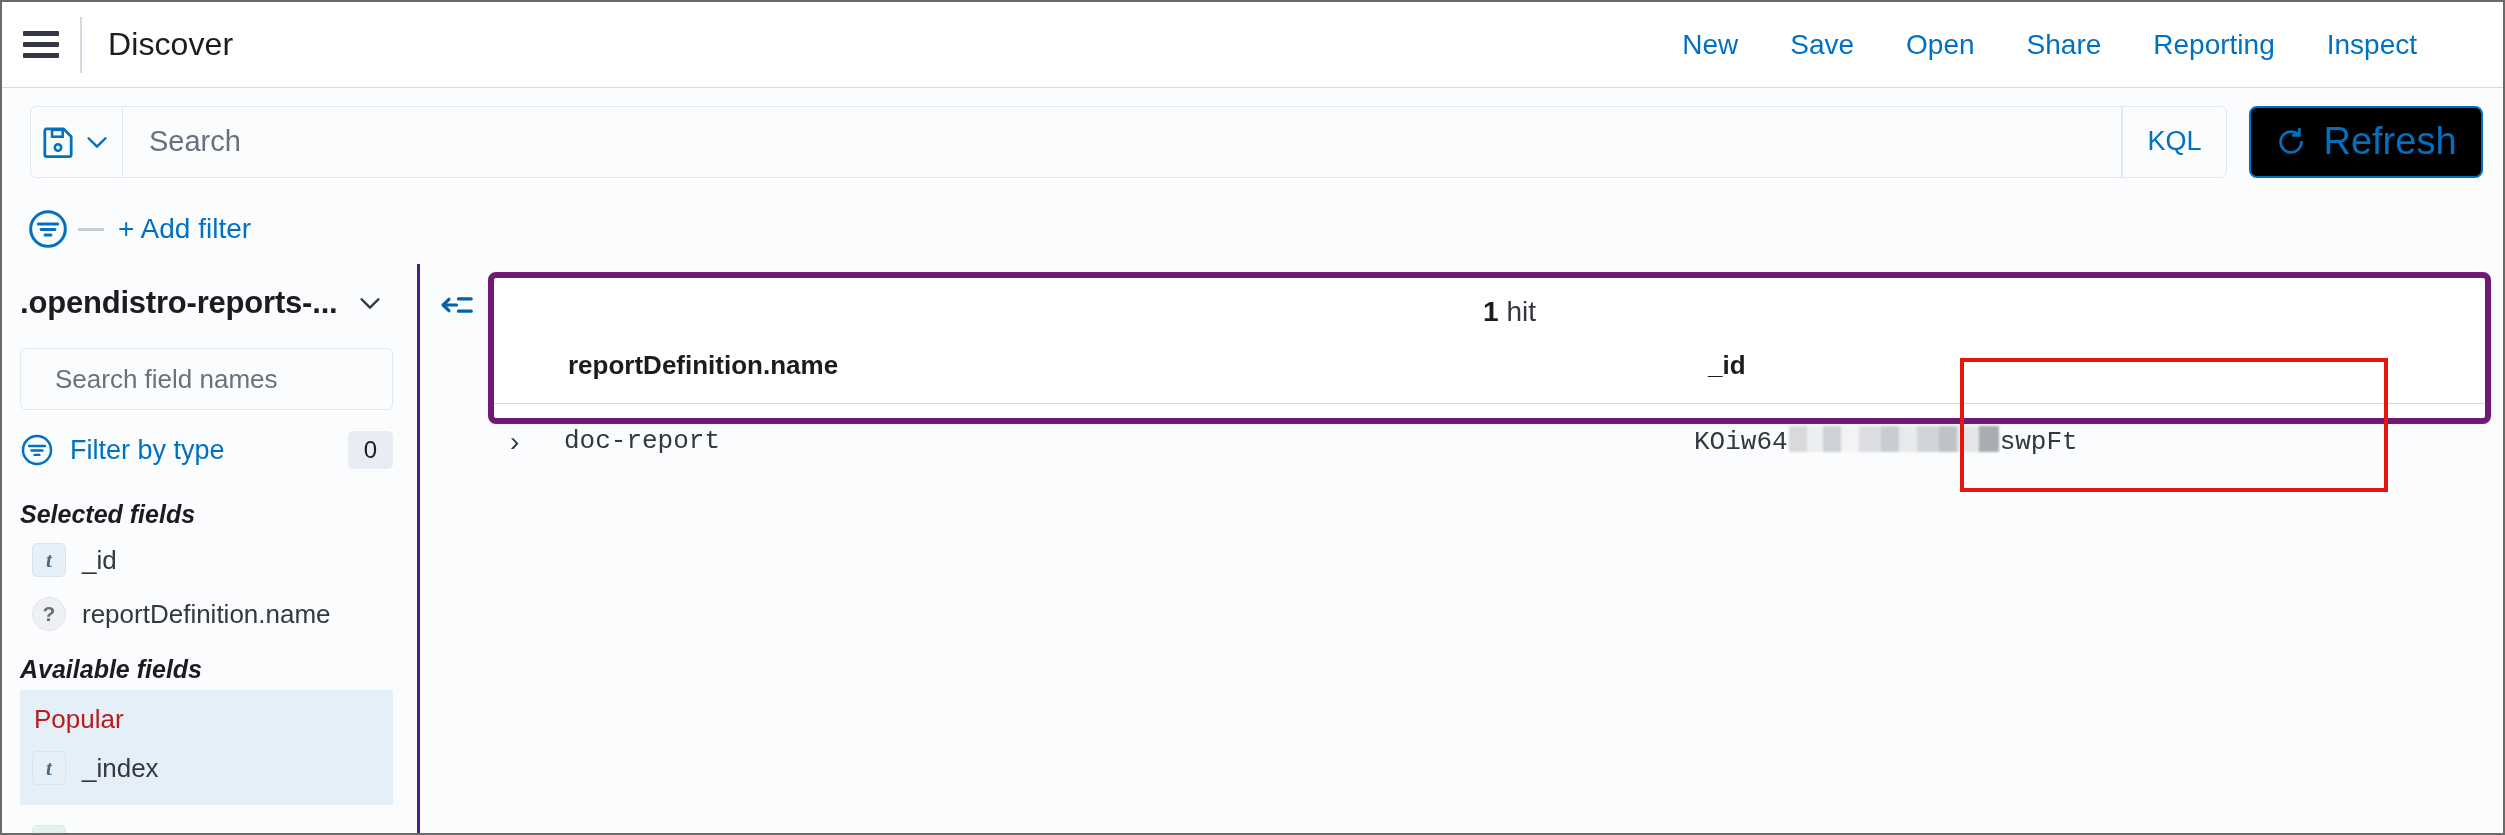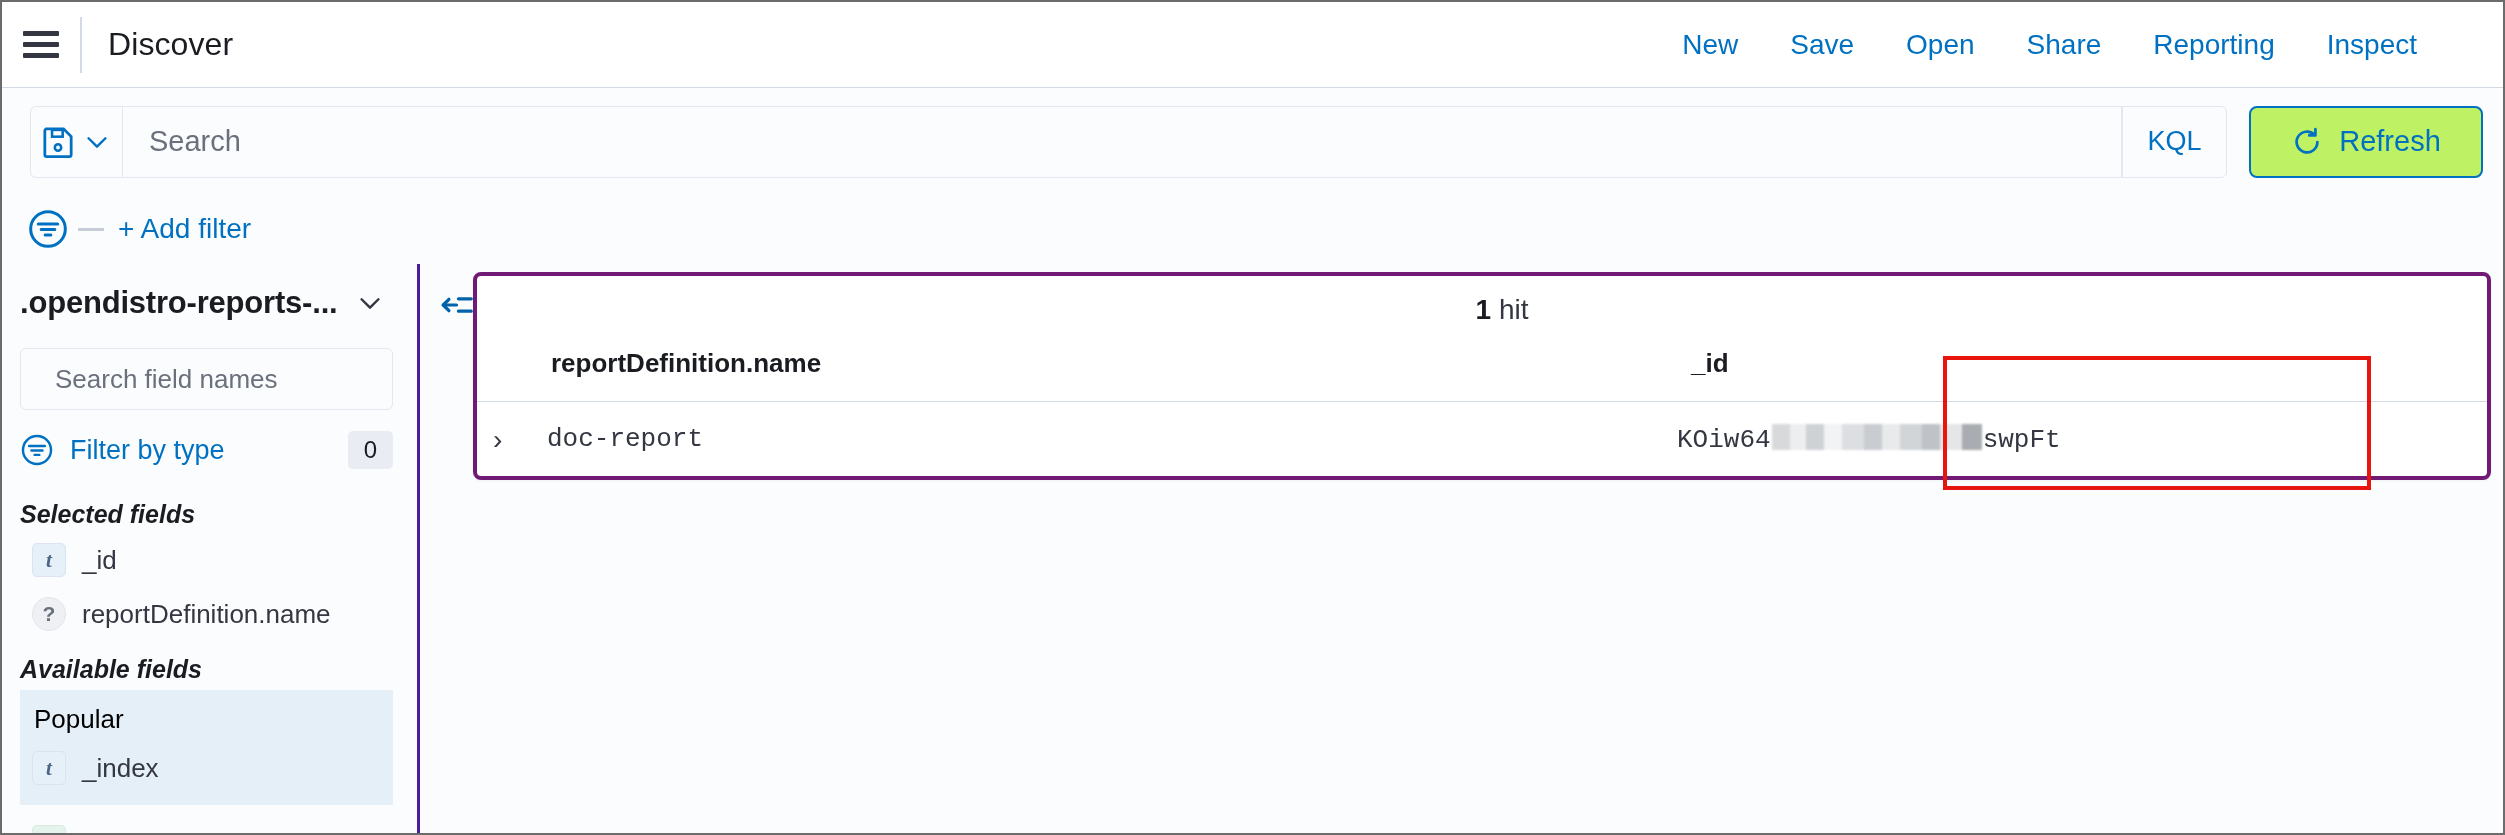--- a/index.html
+++ b/index.html
@@ -128,24 +128,24 @@
     display: flex; align-items: center; justify-content: center;
     font-size: 27px;
     color: #0071c2;
     cursor: pointer;
   }
   .refresh-btn {
     margin-left: 22px;
     width: 234px;
     border: 2px solid #0071c2;
     border-radius: 8px;
-    background: #bef264;
+    background: #000000;
     display: flex; align-items: center; justify-content: center;
     gap: 16px;
-    font-size: 29px;
+    font-size: 38px;
     color: #0071c2;
     cursor: pointer;
   }
 
   
   .filter-bar {
     position: absolute;
     left: 0; top: 192px;
     width: 2501px;
     height: 70px;
@@ -297,46 +297,46 @@
     font-family: "Liberation Sans", sans-serif;
     border-radius: 50%;
   }
   .popular-group {
     background: #e4eff8;
     margin-top: 6px;
     padding: 10px 0 10px 0;
   }
   .popular-label {
     font-size: 26px;
-    color: #000000;
+    color: #b91c1c;
     padding-left: 14px;
     margin: 4px 0 6px 0;
   }
 
   
   .main-col {
     flex: 1;
     position: relative;
     padding: 0 22px 0 0;
   }
   .collapse-btn {
     position: absolute;
     left: 12px; top: 18px;
     width: 50px; height: 46px;
     display: flex; align-items: center; justify-content: center;
     cursor: pointer;
   }
   .results-panel {
     position: absolute;
-    left: 53px;
+    left: 68px;
     top: 8px;
     right: 12px;
-    height: 208px;
+    height: 152px;
     background: #ffffff;
-    border: 4px solid #701a75;
+    border: 6px solid #701a75;
     border-radius: 8px;
     box-shadow: 0 1px 3px rgba(20,30,50,0.05);
   }
   .hits-row {
     height: 68px;
     display: flex;
     align-items: center;
     justify-content: center;
     padding-left: 40px;
   }

